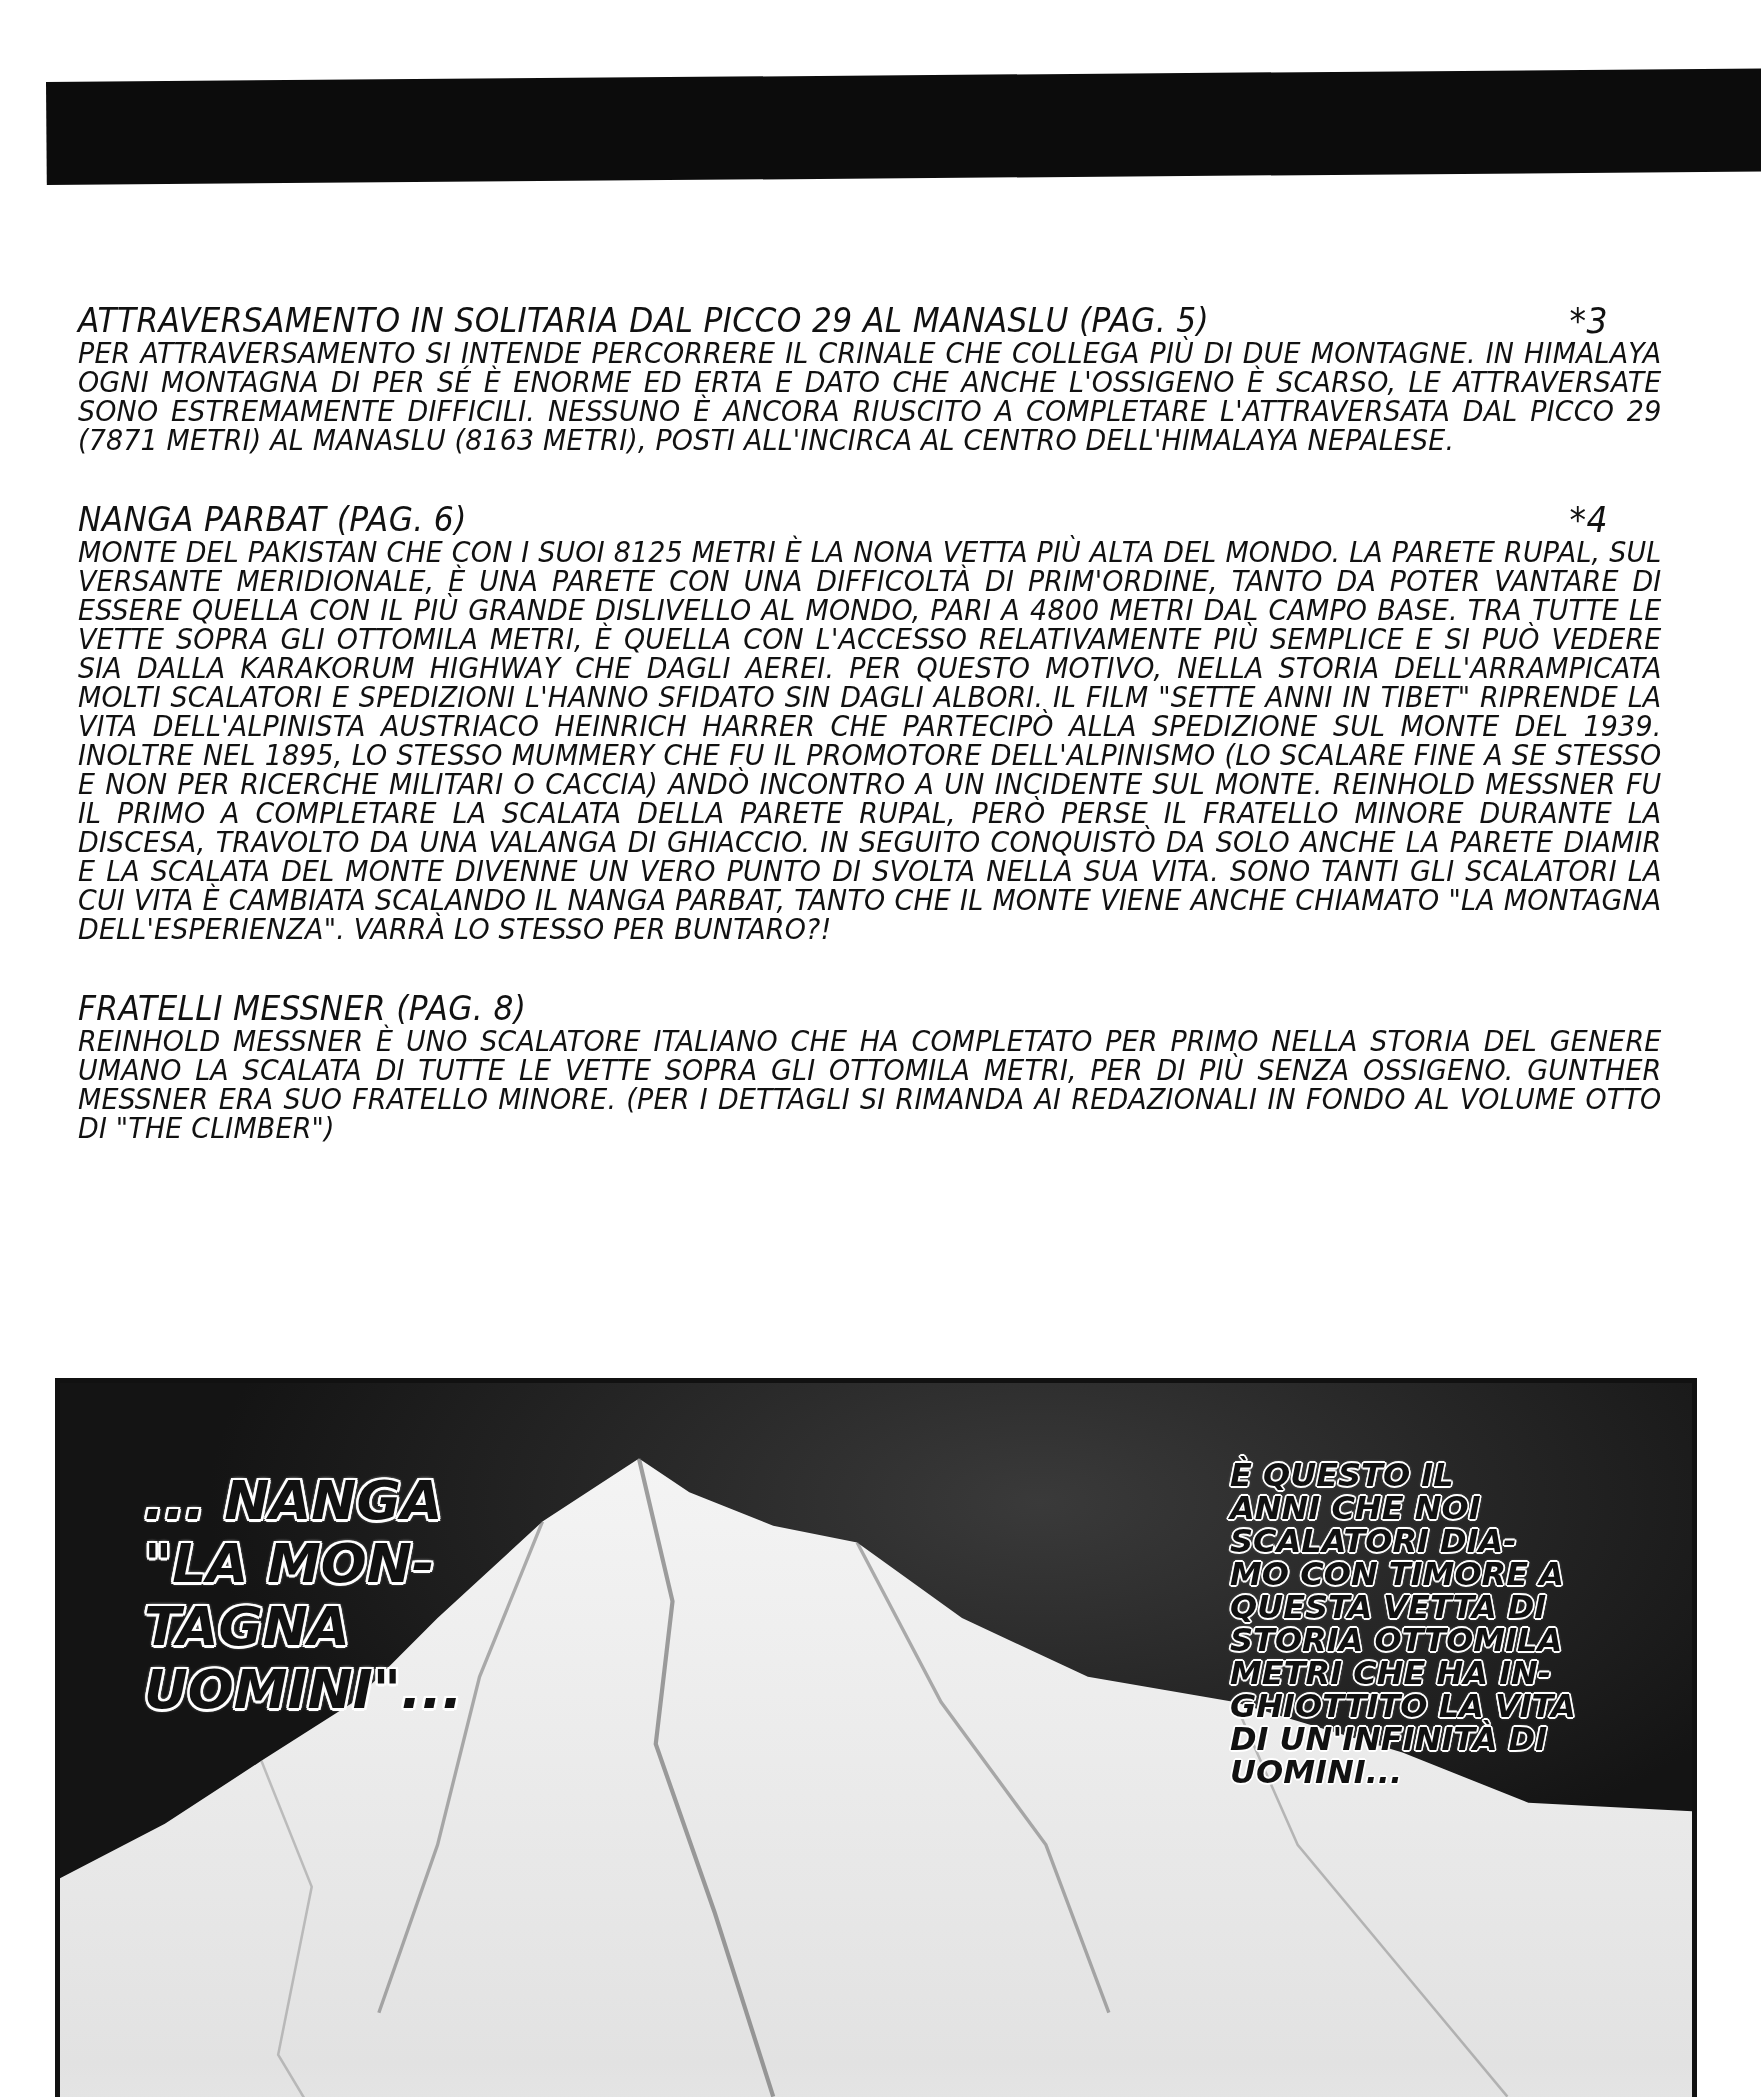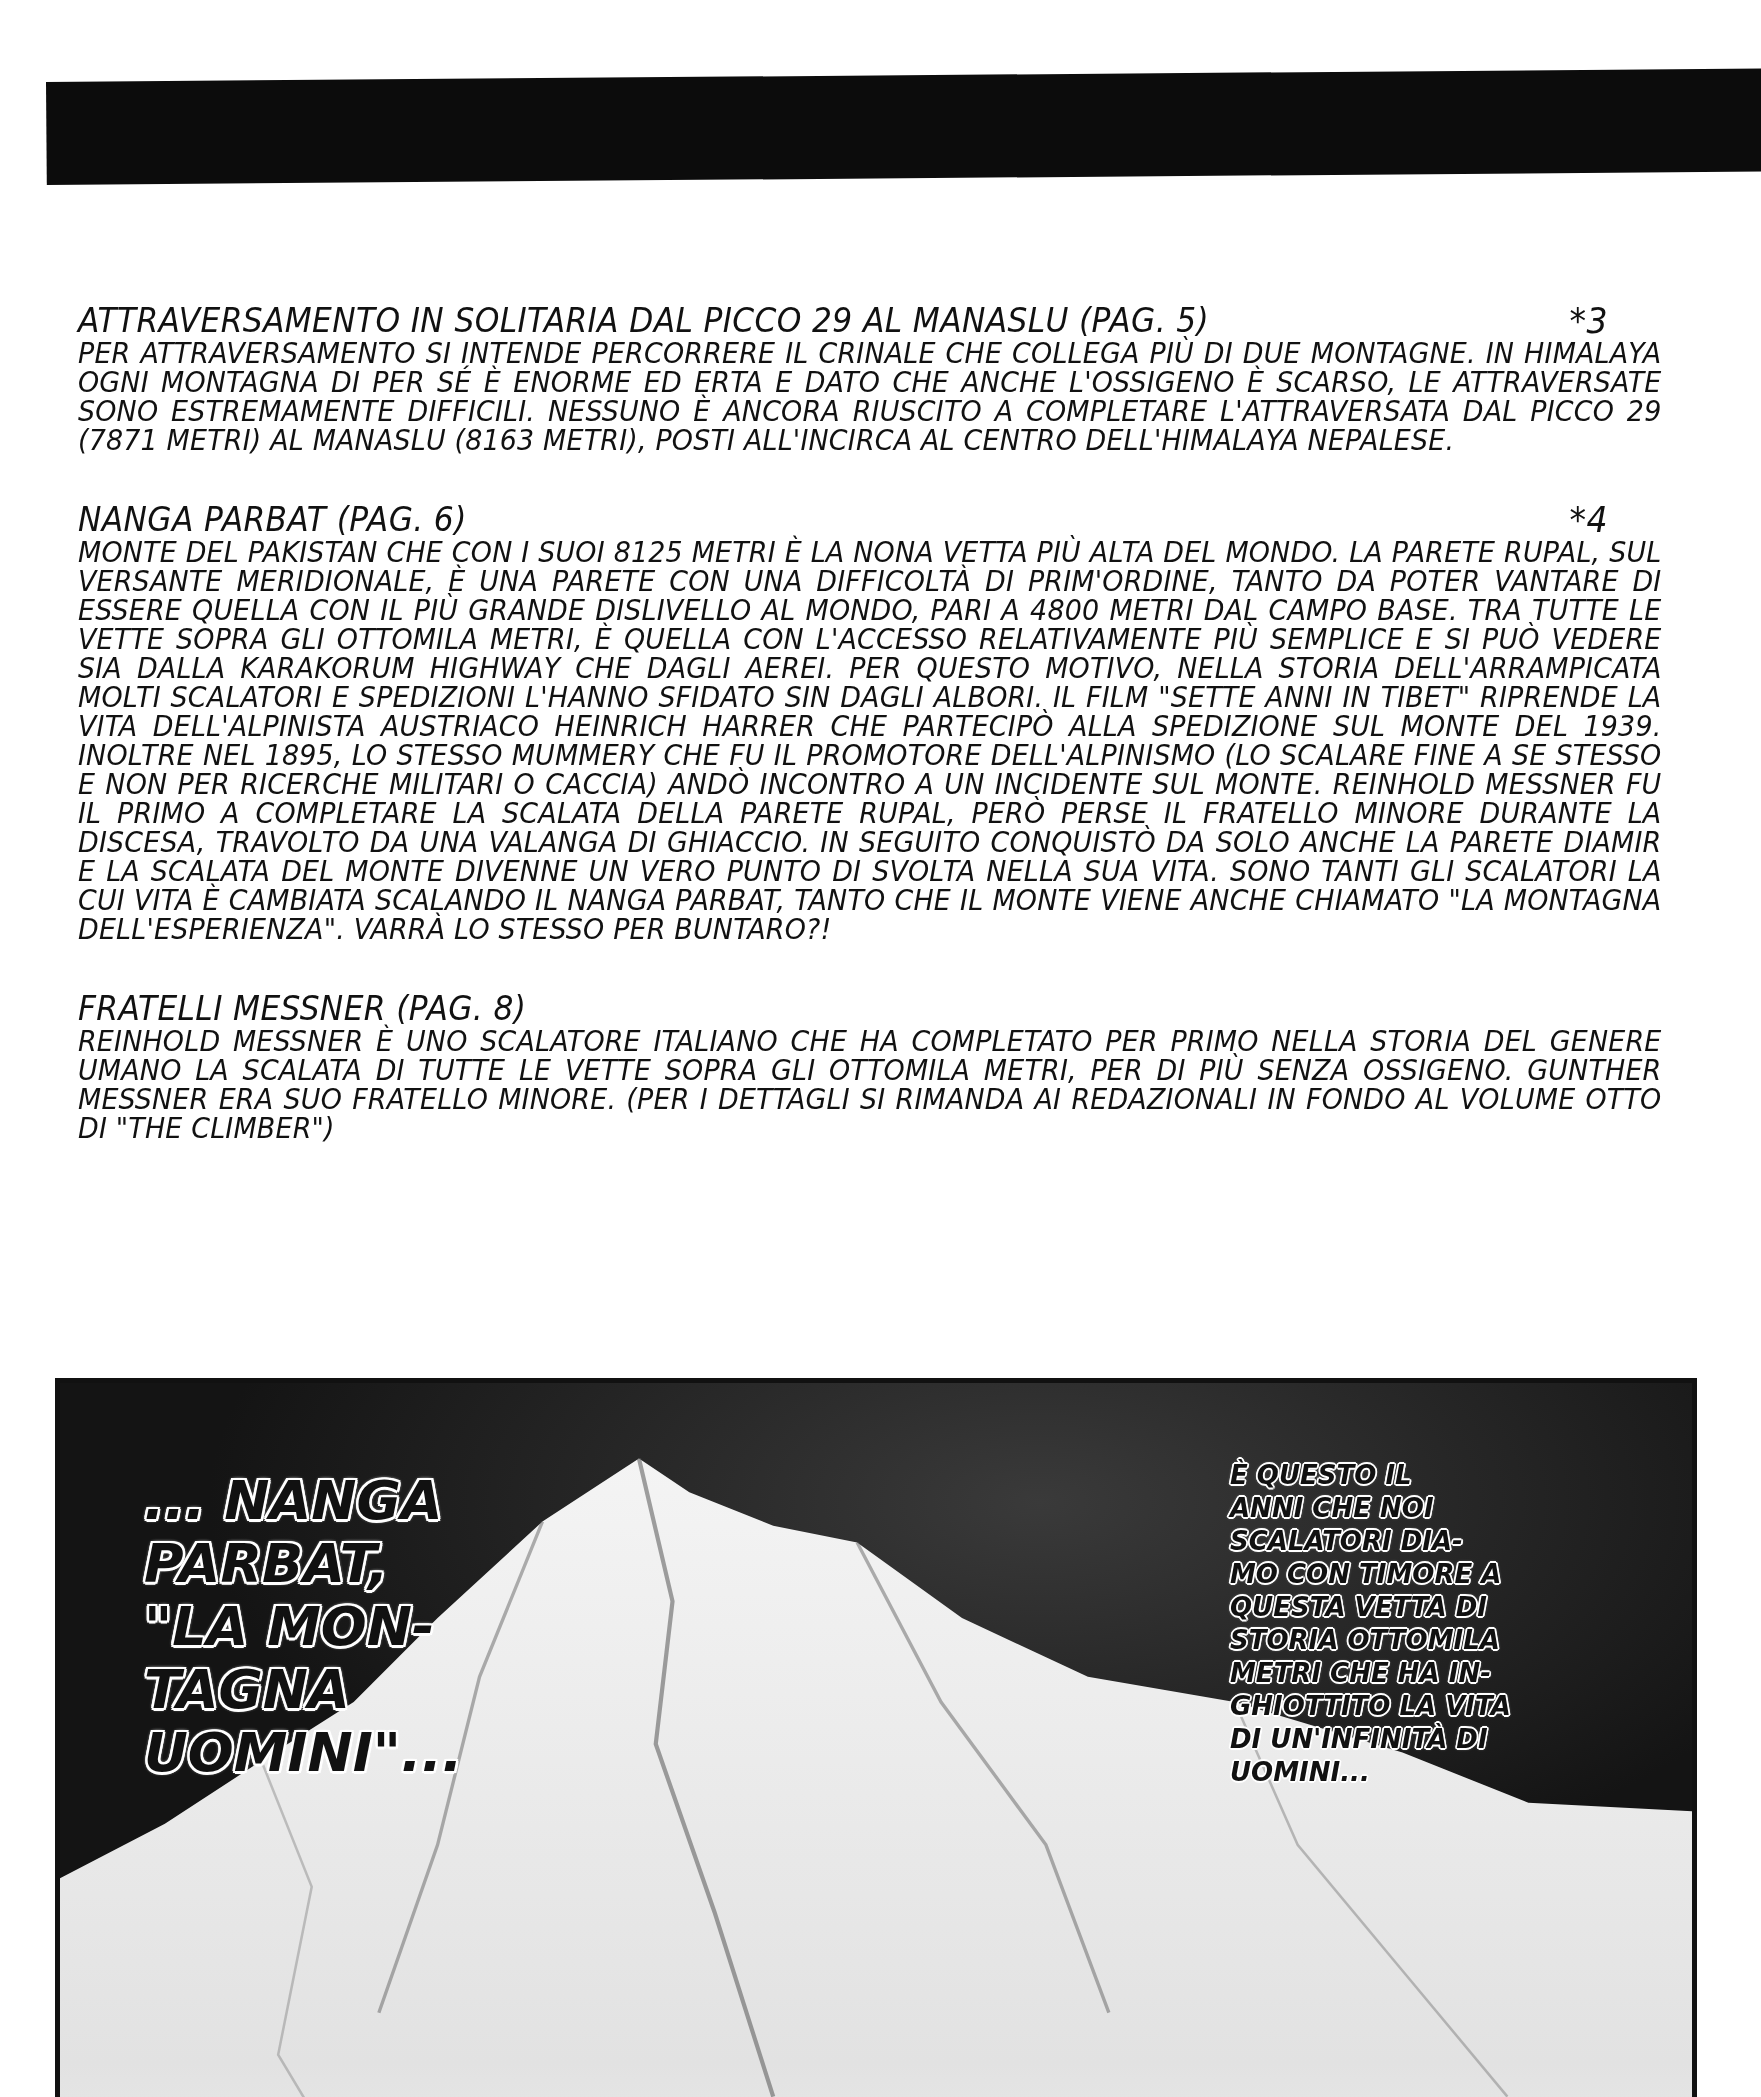--- a/index.html
+++ b/index.html
@@ -9,21 +9,21 @@
   .note { margin-bottom:46px; }
   .note-head { display:flex; justify-content:space-between; align-items:flex-end; font-size:34px; line-height:37px; letter-spacing:0.4px; transform:scaleX(0.92); transform-origin:left; width:108%; font-weight:normal; }
   .note-head .ref { margin-right:50px; font-size:36px; }
   .note-body { font-size:28px; line-height:29px; text-align:justify; letter-spacing:0.2px; transform:scaleX(0.96); transform-origin:left; width:104%; }
   .panel { position:absolute; left:55px; top:1378px; width:1642px; height:1091px; border:5.9px solid #111; box-sizing:border-box; overflow:hidden;
     background: linear-gradient(180deg, #1a1a1a 0%, #2a2a2a 14%, #555 22%, #bfbfbf 30%, #e9e9e9 40%, #f5f5f5 55%, #dcdcdc 75%, #f2f2f2 100%); }
   .sky { position:absolute; left:0; top:0; width:100%; height:55%; background: radial-gradient(ellipse at 60% 20%, #3a3a3a 0%, #141414 60%); }
   .mountain { position:absolute; left:0; top:0; width:100%; height:100%; }
   .bubble { position:absolute; font-family:"DejaVu Sans", sans-serif; font-weight:bold; font-style:oblique; text-align:left; color:#111; }
   .bubble.left { left:84px; top:86px; width:344px; font-size:54px; line-height:63px; text-shadow: 0 0 4.2px #fff, 0 0 4.2px #fff, 2.5px 0 0 #fff, -2.5px 0 0 #fff, 0 2.5px 0 #fff, 0 -2.5px 0 #fff, 2.1px 2.1px 0 #fff, -2.1px -2.1px 0 #fff, 2.1px -2.1px 0 #fff, -2.1px 2.1px 0 #fff; }
-  .bubble.right { left:1170px; top:76px; width:419px; font-size:26px; line-height:33px; text-shadow: 0 0 3.4px #fff, 1.7px 0 0 #fff, -1.7px 0 0 #fff, 0 1.7px 0 #fff, 0 -1.7px 0 #fff, 1.3px 1.3px 0 #fff, -1.3px -1.3px 0 #fff, 1.3px -1.3px 0 #fff, -1.3px 1.3px 0 #fff; }
+  .bubble.right { left:1170px; top:76px; width:419px; font-size:32px; line-height:33px; text-shadow: 0 0 3.4px #fff, 1.7px 0 0 #fff, -1.7px 0 0 #fff, 0 1.7px 0 #fff, 0 -1.7px 0 #fff, 1.3px 1.3px 0 #fff, -1.3px -1.3px 0 #fff, 1.3px -1.3px 0 #fff, -1.3px 1.3px 0 #fff; }
   .bubble .line { display:block; white-space:nowrap; }
 </style>
 </head>
 <body>
 
 <div class="topbar"></div>
 
 <div class="notes">
   <div class="note">
     <div class="note-head">
@@ -64,21 +64,20 @@
     <polyline fill="none" stroke="#555" stroke-width="10" opacity="0.55" points="1380,180 1460,520 1420,860 1560,1260 1700,1700"></polyline>
     <polyline fill="none" stroke="#555" stroke-width="8" opacity="0.45" points="1150,330 1000,700 900,1100 760,1500"></polyline>
     <polyline fill="none" stroke="#555" stroke-width="8" opacity="0.45" points="1900,380 2100,760 2350,1100 2500,1500"></polyline>
     <polyline fill="none" stroke="#666" stroke-width="6" opacity="0.4" points="2800,760 2950,1100 3200,1400 3450,1700"></polyline>
     <polyline fill="none" stroke="#666" stroke-width="6" opacity="0.35" points="480,900 600,1200 520,1600 700,1900"></polyline>
     <ellipse cx="1900" cy="2050" rx="1700" ry="280" fill="#fafafa" opacity="0.75"></ellipse>
   </svg>
 
   <div class="bubble left">
     <span class="line">... NANGA</span>
-    <span class="line">PARBAT,</span>
     <span class="line">"LA MON-</span>
     <span class="line">TAGNA</span>
     <span class="line">UOMINI"...</span>
   </div>
 
   <div class="bubble right">
     <span class="line">È QUESTO IL</span>
     <span class="line">ANNI CHE NOI</span>
     <span class="line">SCALATORI DIA-</span>
     <span class="line">MO CON TIMORE A</span>

